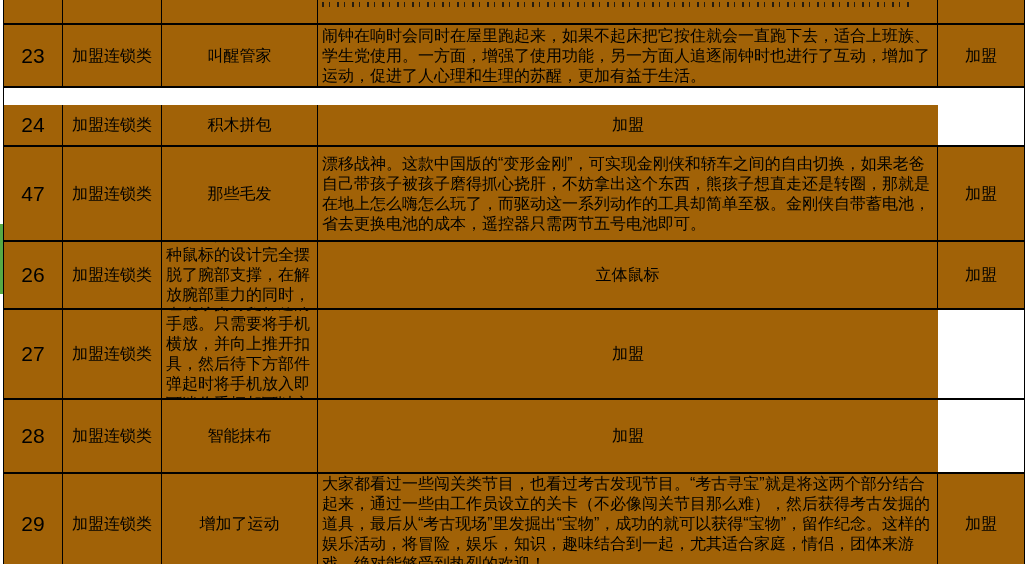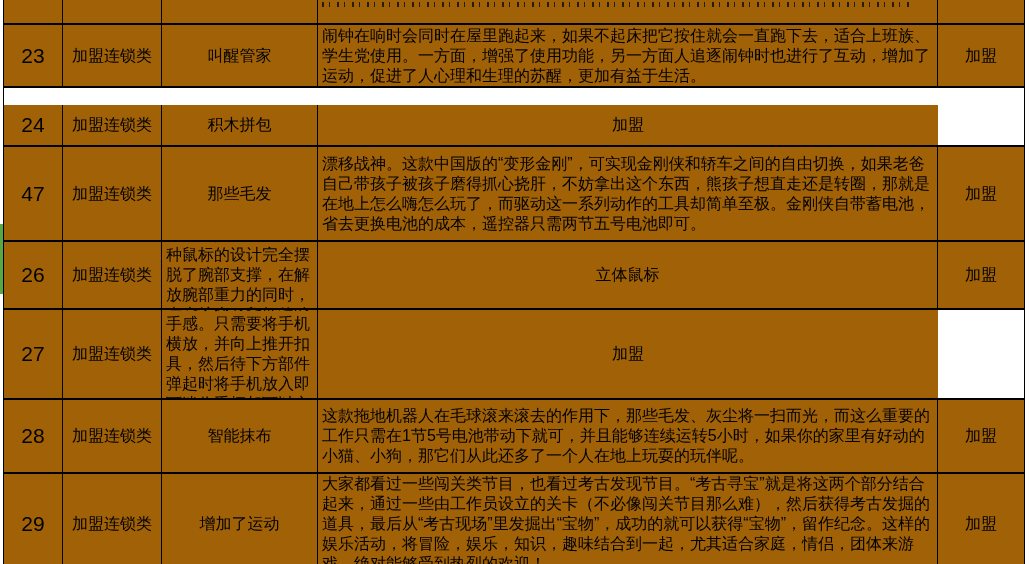--- a/index.html
+++ b/index.html
@@ -116,23 +116,20 @@
     <div class="cell desc">
         <div class="txt">手柄顶部有一个L形凹槽，用于固定手机，顶部中间是用于安装手机的扣具。整体采用了弧形设计，让玩家拥有更舒适的手感。只需要将手机横放，并向上推开扣具，然后待下方部件弹起时将手机放入即可迷你手柄却可以实现控制手机游戏、网络电视等功能，是时下手机游戏热行的产物，适合手游爱好者。</div>
       </div>
     <div class="cell">加盟</div>
   </div>
 
   <div class="row r-28">
     <div class="cell num">28</div>
     <div class="cell">加盟连锁类</div>
     <div class="cell">智能抹布</div>
-    <div class="cell desc">
-        <div class="txt">这款拖地机器人在毛球滚来滚去的作用下，那些毛发、灰尘将一扫而光，而这么重要的工作只需在1节5号电池带动下就可，并且能够连续运转5小时，如果你的家里有好动的小猫、小狗，那它们从此还多了一个人在地上玩耍的玩伴呢。</div>
-      </div>
     <div class="cell">加盟</div>
   </div>
 
   <div class="row r-29">
     <div class="cell num">29</div>
     <div class="cell">加盟连锁类</div>
     <div class="cell">增加了运动</div>
     <div class="cell desc">
         <div class="txt">大家都看过一些闯关类节目，也看过考古发现节目。“考古寻宝”就是将这两个部分结合起来，通过一些由工作员设立的关卡（不必像闯关节目那么难），然后获得考古发掘的道具，最后从“考古现场”里发掘出“宝物”，成功的就可以获得“宝物”，留作纪念。这样的娱乐活动，将冒险，娱乐，知识，趣味结合到一起，尤其适合家庭，情侣，团体来游戏，绝对能够受到热烈的欢迎！</div>
       </div>

